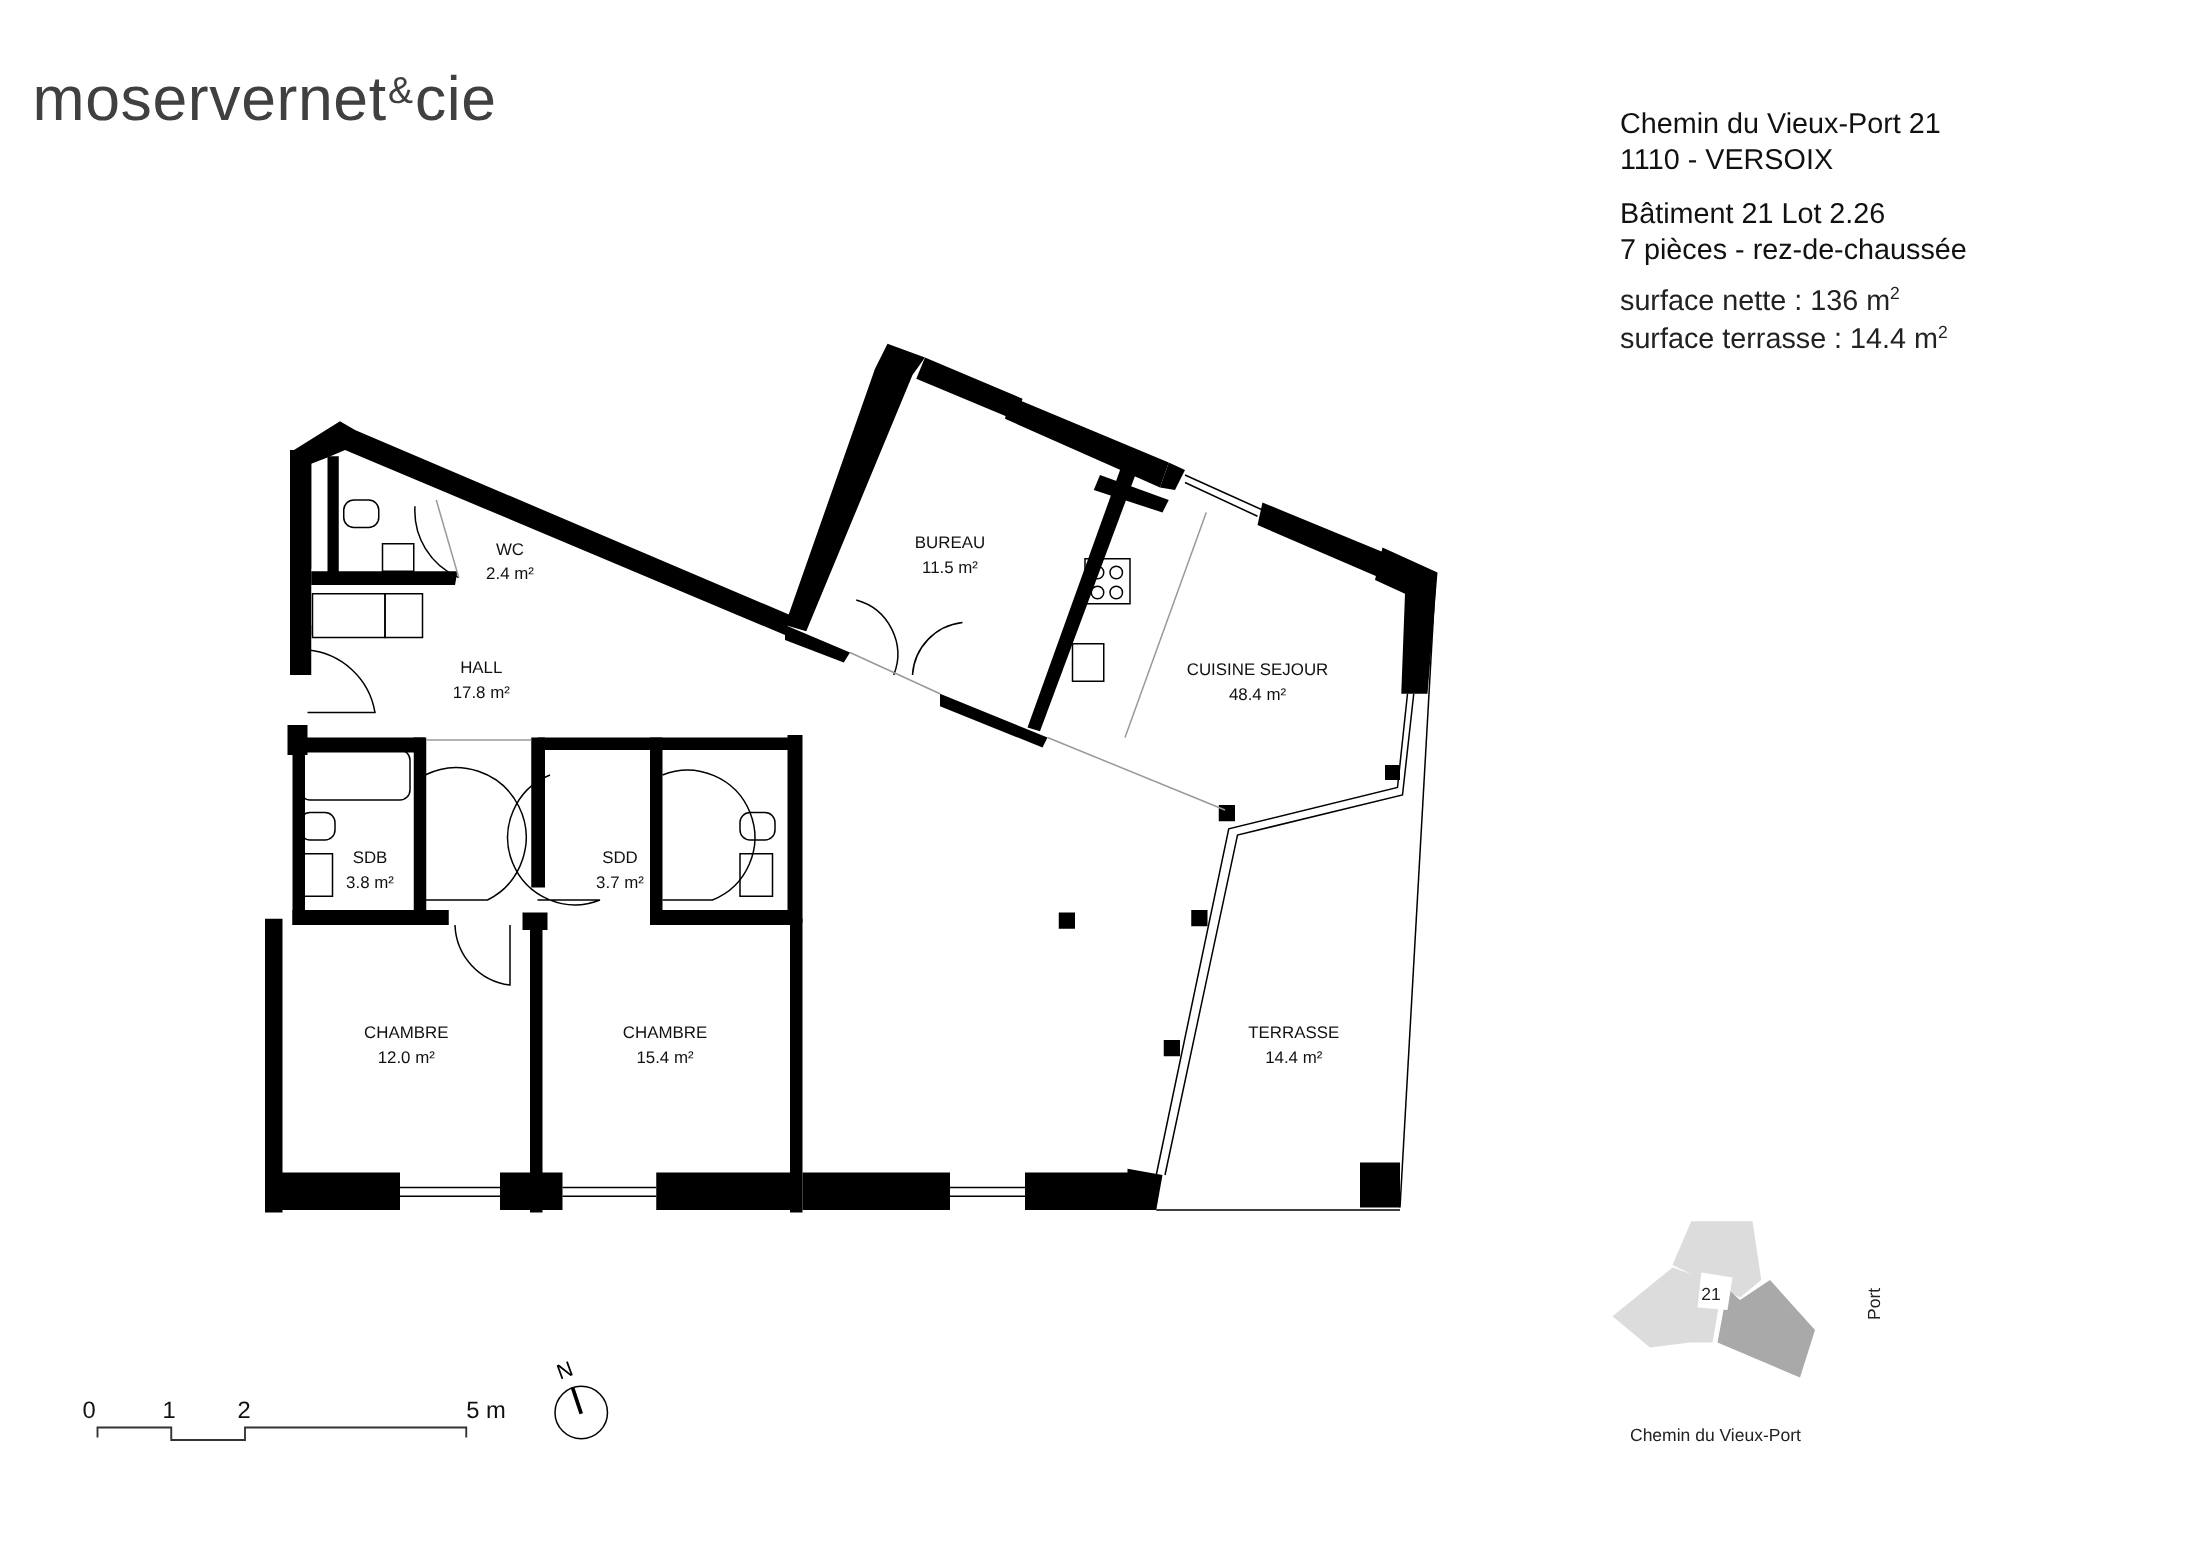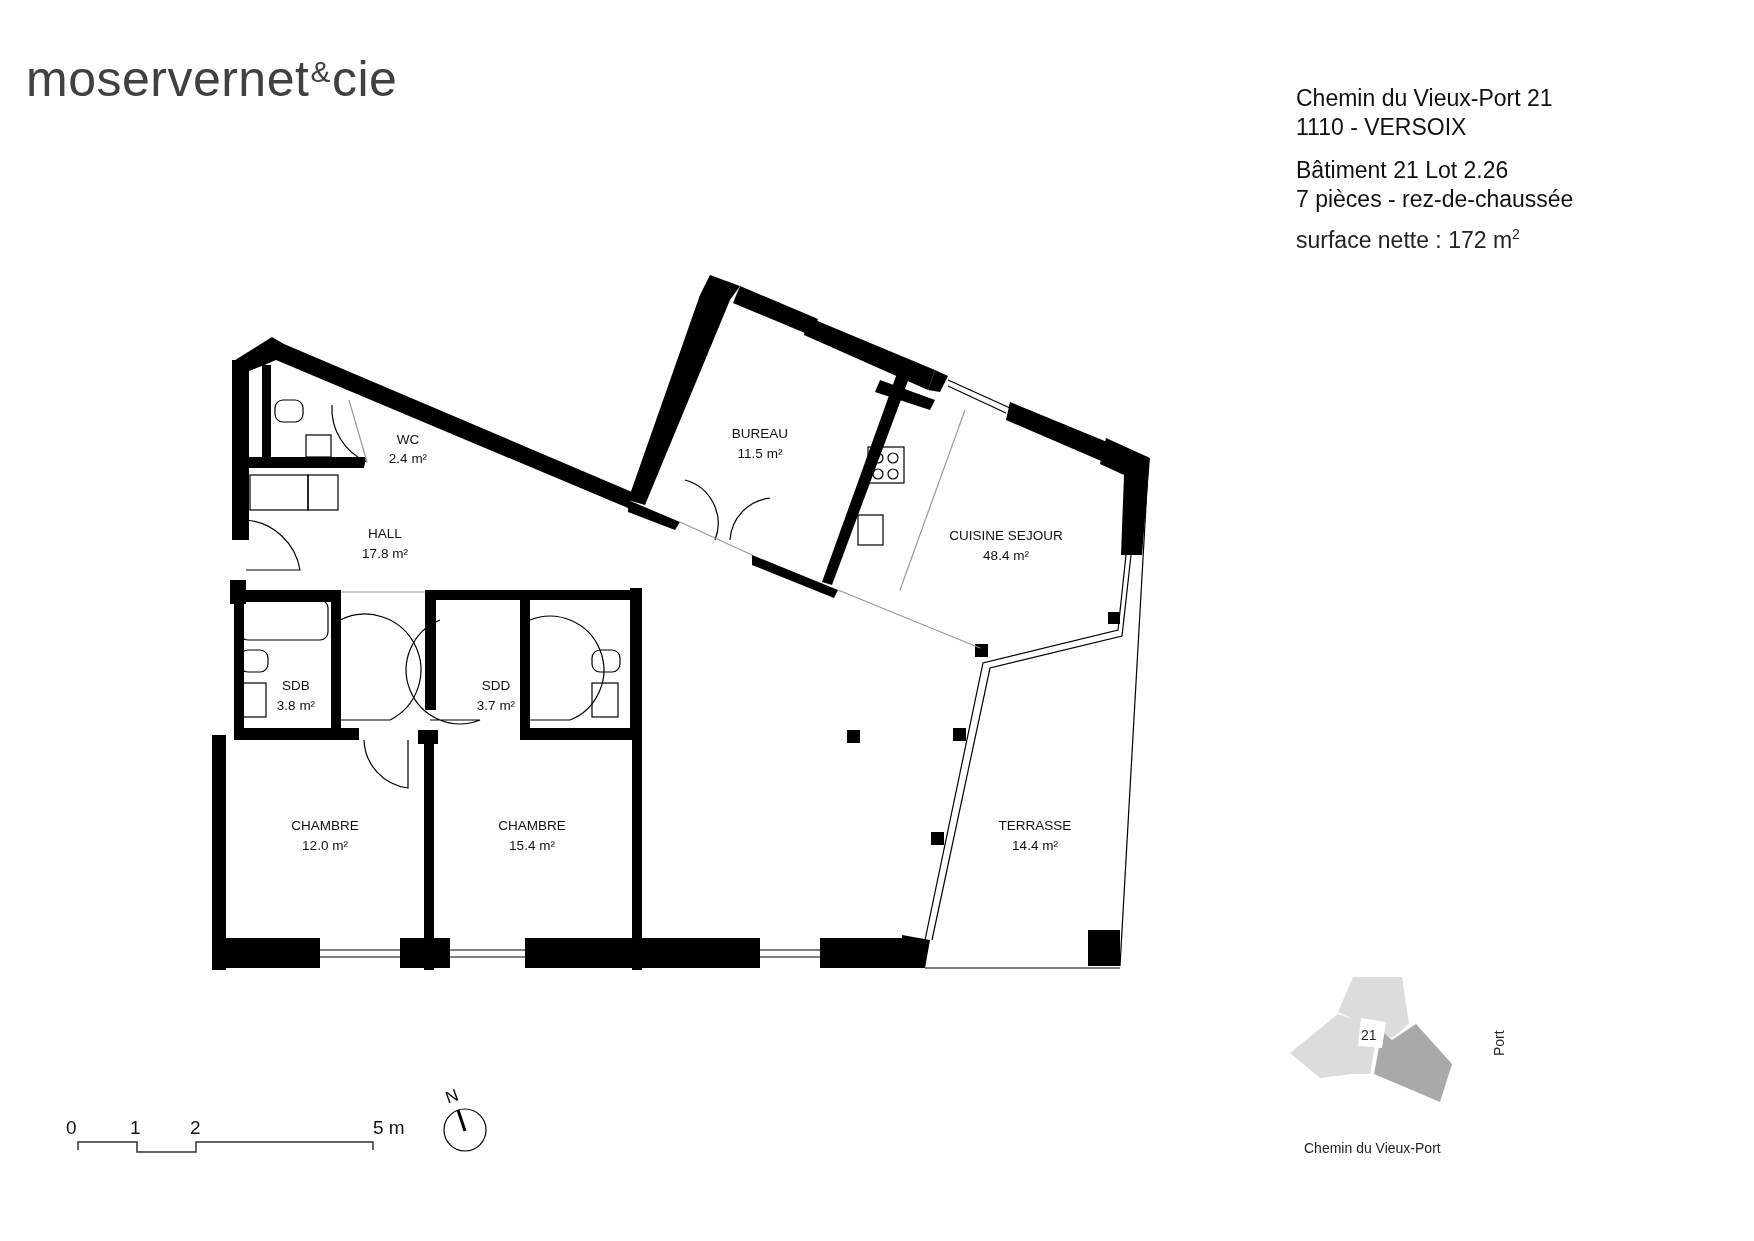--- a/index.html
+++ b/index.html
@@ -21,21 +21,22 @@
 
 <div class="logo"><span>moservernet</span><span class="amp">&amp;</span><span>cie</span></div>
 
 <div class="info">
   <div class="bold">Chemin du Vieux-Port 21</div>
   <div class="bold">1110 - VERSOIX</div>
   <div class="gap"></div>
   <div class="bold">Bâtiment 21 Lot 2.26</div>
   <div class="bold">7 pièces - rez-de-chaussée</div>
   <div class="gap" style="height:8px"></div>
-  <div class="reg"><span>surface nette : 172 m</span><sup>2</sup></div>
+  <div class="reg"><span>surface nette : 136 m</span><sup>2</sup></div>
+  <div class="reg"><span>surface terrasse : 14.4 m</span><sup>2</sup></div>
 </div>
 
 <svg class="plan" width="1754" height="1241" viewBox="0 0 1754 1241">
   <g fill="#000" stroke="none">
 
     <polygon points="232,362 272,337 284,344 632,492 628,508 276,360 262,366 249,371 249,455 232,455"></polygon>
     <rect x="232" y="360" width="17" height="148"></rect>
     <rect x="262" y="365" width="9" height="100"></rect>
     <polygon points="249,457 366,457 364,468 249,468"></polygon>
     <rect x="232" y="500" width="17" height="40"></rect>

